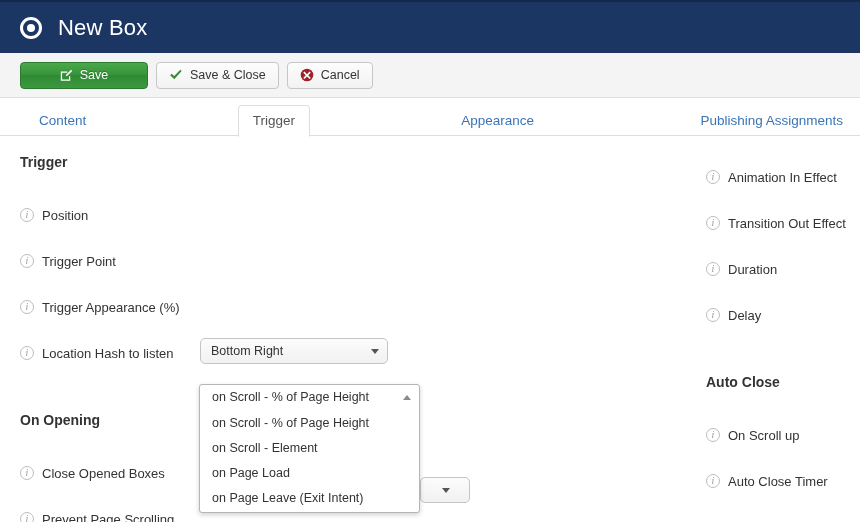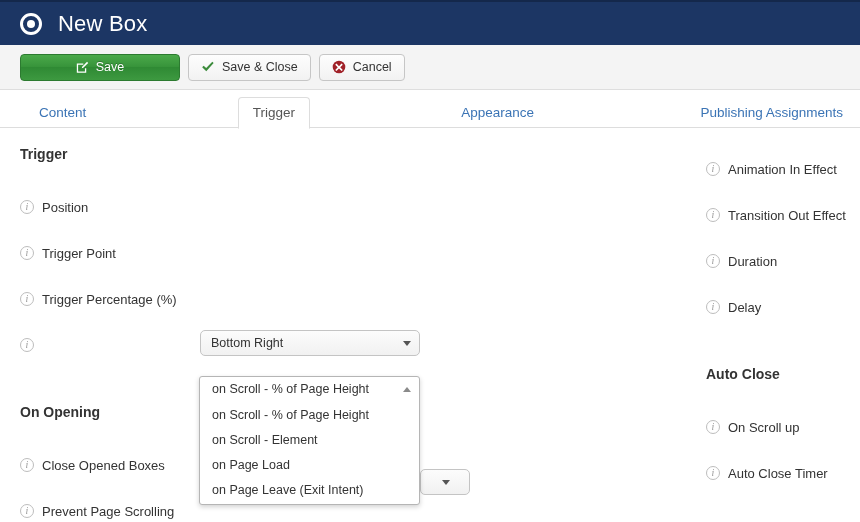--- a/index.html
+++ b/index.html
@@ -8,21 +8,21 @@
     width: 860px; height: 522px;
     font-family: "Liberation Sans", sans-serif;
     background: #ffffff;
     overflow: hidden;
     position: relative;
     -webkit-font-smoothing: antialiased;
   }
 
   
   .app-header {
-    height: 45px;
+    height: 53px;
     background: #1c3664;
     border-top: 2px solid #14284b;
     display: flex;
     align-items: center;
     padding-left: 20px;
     position: relative;
   }
   .brand-icon {
     width: 22px; height: 22px;
     border-radius: 50%;
@@ -58,21 +58,21 @@
     align-items: center;
     justify-content: center;
     gap: 7px;
     font-size: 12.5px;
     padding: 0 12px;
     cursor: pointer;
     user-select: none;
     white-space: nowrap;
   }
   .btn-primary {
-    width: 160px;
+    width: 128px;
     background: linear-gradient(to bottom, #4aa94a 0%, #37933a 48%, #2f8a34 50%, #3d9940 100%);
     border: 1px solid #2c7a30;
     color: #ffffff;
     text-shadow: 0 -1px 0 rgba(0,0,0,.25);
     justify-content: center;
   }
   .btn-default {
     background: linear-gradient(to bottom, #fdfdfd 0%, #f2f2f2 100%);
     border: 1px solid #c6c6c6;
     color: #333333;
@@ -170,21 +170,21 @@
     cursor: pointer;
   }
   .select-box .val { flex: 1 1 auto; white-space: nowrap; overflow: hidden; }
   .caret {
     width: 0; height: 0;
     border-left: 4px solid transparent;
     border-right: 4px solid transparent;
     border-top: 5px solid #555555;
     flex: 0 0 auto;
   }
-  #select-position { left: 200px; top: 202px; width: 220px; }
+  #select-position { left: 200px; top: 202px; width: 188px; }
   #select-trigger-point { left: 200px; top: 249px; width: 220px; }
   #select-location-hash { left: 420px; top: 341px; width: 50px; justify-content:center; }
 
   
   .dropdown {
     position: absolute;
     left: 199px; top: 248px;
     width: 221px;
     background: #ffffff;
     border: 1px solid #b5b5b5;
@@ -286,27 +286,28 @@
     <div class="field-row">
       <span class="field-label">
         <span class="info-icon">i</span>
         <span>Trigger Point</span>
       </span>
     </div>
 
     <div class="field-row">
       <span class="field-label">
         <span class="info-icon">i</span>
-        <span>Trigger Percentage (%)</span>
-      </span>
-    </div>
-
-    <div class="field-row">
-      <span class="field-label">
-        <span class="info-icon">i</span>
+        <span>Trigger Appearance (%)</span>
+      </span>
+    </div>
+
+    <div class="field-row">
+      <span class="field-label">
+        <span class="info-icon">i</span>
+        <span>Location Hash to listen</span>
       </span>
     </div>
 
     <div class="section-title spaced">On Opening</div>
 
     <div class="field-row">
       <span class="field-label">
         <span class="info-icon">i</span>
         <span>Close Opened Boxes</span>
       </span>

